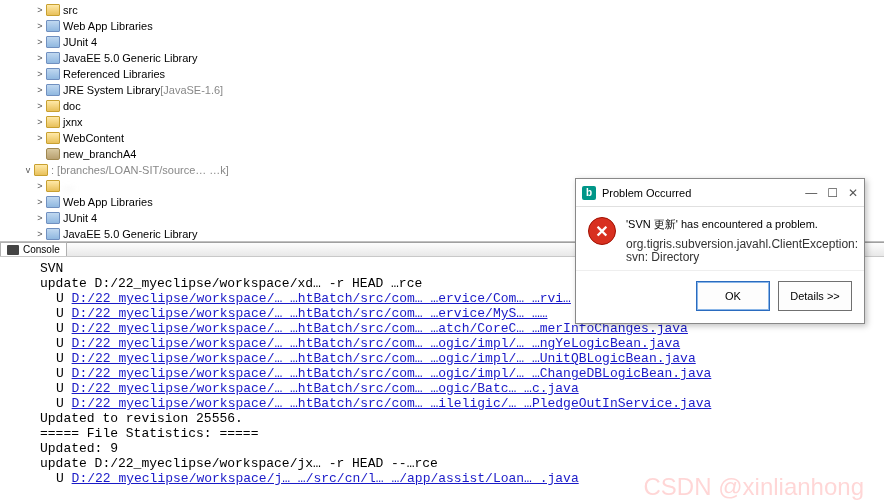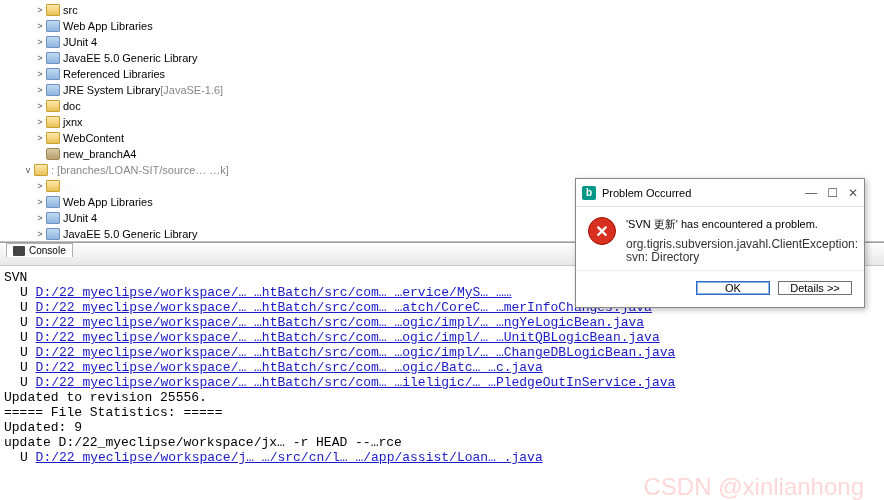--- a/index.html
+++ b/index.html
@@ -10,43 +10,43 @@
   .tree-item { display: flex; align-items: center; height: 16px; padding: 0; white-space: nowrap; cursor: default; }
   .tree-item .exp { width: 12px; text-align: center; color: #555; font-size: 9px; }
   .folder-icon, .jar-icon, .lib-icon { width: 14px; height: 12px; margin-right: 3px; display: inline-block; }
   .folder-icon { background: linear-gradient(#ffe9a8,#e8c05a); border: 1px solid #c8a030; border-radius: 1px; }
   .jar-icon { background: linear-gradient(#d8c8a0,#b8a070); border: 1px solid #a08850; border-radius: 2px; }
   .lib-icon { background: linear-gradient(#c0d8f0,#90b8e0); border: 1px solid #7090c0; border-radius: 1px; }
   .gray-text { color: #888; }
   .indent6 { padding-left: 30px; }
   .indent5 { padding-left: 18px; }
 
-  .console-header { height: 24px; background: linear-gradient(#fdfdfd,#e8e8e8); border-top: 1px solid #a0a0a0; border-bottom: 1px solid #c8c8c8; display: flex; align-items: flex-start; padding-left: 6px; }
+  .console-header { height: 15px; background: linear-gradient(#fdfdfd,#e8e8e8); border-top: 1px solid #a0a0a0; border-bottom: 1px solid #c8c8c8; display: flex; align-items: flex-end; }
   .tab { display: flex; align-items: center; gap: 4px; background: #fff; border: 1px solid #b0b0b0; border-bottom: none; padding: 1px 6px; font-size: 10px; }
   .con-icon { width: 12px; height: 10px; background: #444; border-radius: 1px; display: inline-block; }
 
-  .console { flex: 1; font-family: "Courier New", monospace; font-size: 13px; line-height: 15px; padding: 4px; overflow: hidden; position: relative; background: #fff; }
+  .console { flex: 1; font-family: "Courier New", monospace; font-size: 13px; line-height: 15px; padding: 4px; overflow: hidden; position: relative; background: #fff; margin-left: 36px; }
   .console .line { white-space: nowrap; }
   .console a { color: #1a1ac8; text-decoration: underline; }
   .console .u { color: #000; padding-left: 16px; }
   .blur { filter: blur(3px); color: #aaa; }
 
   
   .dialog { position: absolute; left: 575px; top: 178px; width: 290px; background: #fff; border: 1px solid #888; box-shadow: 2px 2px 6px rgba(0,0,0,.25); font-size: 11px; }
   .dlg-title { display: flex; align-items: center; height: 28px; padding: 0 6px; border-bottom: 1px solid #e0e0e0; }
   .dlg-title .appicon { width: 14px; height: 14px; background: #009688; border-radius: 2px; display: flex; align-items: center; justify-content: center; color: #fff; font-weight: bold; font-size: 10px; }
   .dlg-title span.tx { margin-left: 6px; }
   .winbtns { margin-left: auto; display: flex; gap: 10px; color: #555; font-size: 12px; }
   .dlg-body { display: flex; padding: 10px 12px 6px 12px; }
   .erricon { width: 28px; height: 28px; border-radius: 50%; background: #d83020; border: 1px solid #a01000; display: flex; align-items: center; justify-content: center; color: #fff; font-weight: bold; font-size: 16px; flex-shrink: 0; }
   .dlg-text { margin-left: 10px; }
   .dlg-text .headline { margin-bottom: 6px; }
   .dlg-text .detail { color: #333; font-size: 12px; line-height: 13px; }
   .dlg-buttons { display: flex; justify-content: flex-end; gap: 8px; padding: 10px 12px 12px; border-top: 1px solid #eee; }
-  .dlg-buttons button { min-width: 74px; height: 14px; font-size: 11px; background: #fdfdfd; border: 1px solid #707070; }
+  .dlg-buttons button { min-width: 74px; height: 30px; font-size: 11px; background: #fdfdfd; border: 1px solid #707070; }
   .dlg-buttons button.primary { border: 1px solid #2a6bbf; box-shadow: inset 0 0 0 1px #8ab6e8; }
   .watermark { position: absolute; right: 20px; bottom: 6px; color: rgba(255,50,50,.2); font-size: 24px; font-family: sans-serif; pointer-events: none; }
 </style>
 </head>
 <body>
 
 <div class="workspace">
 
   <div class="explorer" id="explorer">
       <div class="tree-item indent6">
@@ -131,20 +131,22 @@
   <div class="console-header">
     <div class="tab">
       <span class="con-icon"></span>
       <span>Console</span>
     </div>
   </div>
 
   <div class="console">
     <div class="line">SVN</div>
     <div id="console-lines">
+        <div class="line">update D:/22_myeclipse/workspace/xd…        -r HEAD   …rce</div>
+        <div class="line u"><span>U   </span><a href="#">D:/22_myeclipse/workspace/…      …htBatch/src/com…  …ervice/Com…    …rvi…</a></div>
         <div class="line u"><span>U   </span><a href="#">D:/22_myeclipse/workspace/…      …htBatch/src/com…  …ervice/MyS…    ……</a></div>
         <div class="line u"><span>U   </span><a href="#">D:/22_myeclipse/workspace/…      …htBatch/src/com…  …atch/CoreC…    …merInfoChanges.java</a></div>
         <div class="line u"><span>U   </span><a href="#">D:/22_myeclipse/workspace/…      …htBatch/src/com…  …ogic/impl/…    …ngYeLogicBean.java</a></div>
         <div class="line u"><span>U   </span><a href="#">D:/22_myeclipse/workspace/…      …htBatch/src/com…  …ogic/impl/…    …UnitQBLogicBean.java</a></div>
         <div class="line u"><span>U   </span><a href="#">D:/22_myeclipse/workspace/…      …htBatch/src/com…  …ogic/impl/…    …ChangeDBLogicBean.java</a></div>
         <div class="line u"><span>U   </span><a href="#">D:/22_myeclipse/workspace/…      …htBatch/src/com…  …ogic/Batc…    …c.java</a></div>
         <div class="line u"><span>U   </span><a href="#">D:/22_myeclipse/workspace/…      …htBatch/src/com…  …ileligic/…    …PledgeOutInService.java</a></div>
         <div class="line">  Updated to revision 25556.</div>
         <div class="line">  ===== File Statistics: =====</div>
         <div class="line">   Updated: 9</div>

